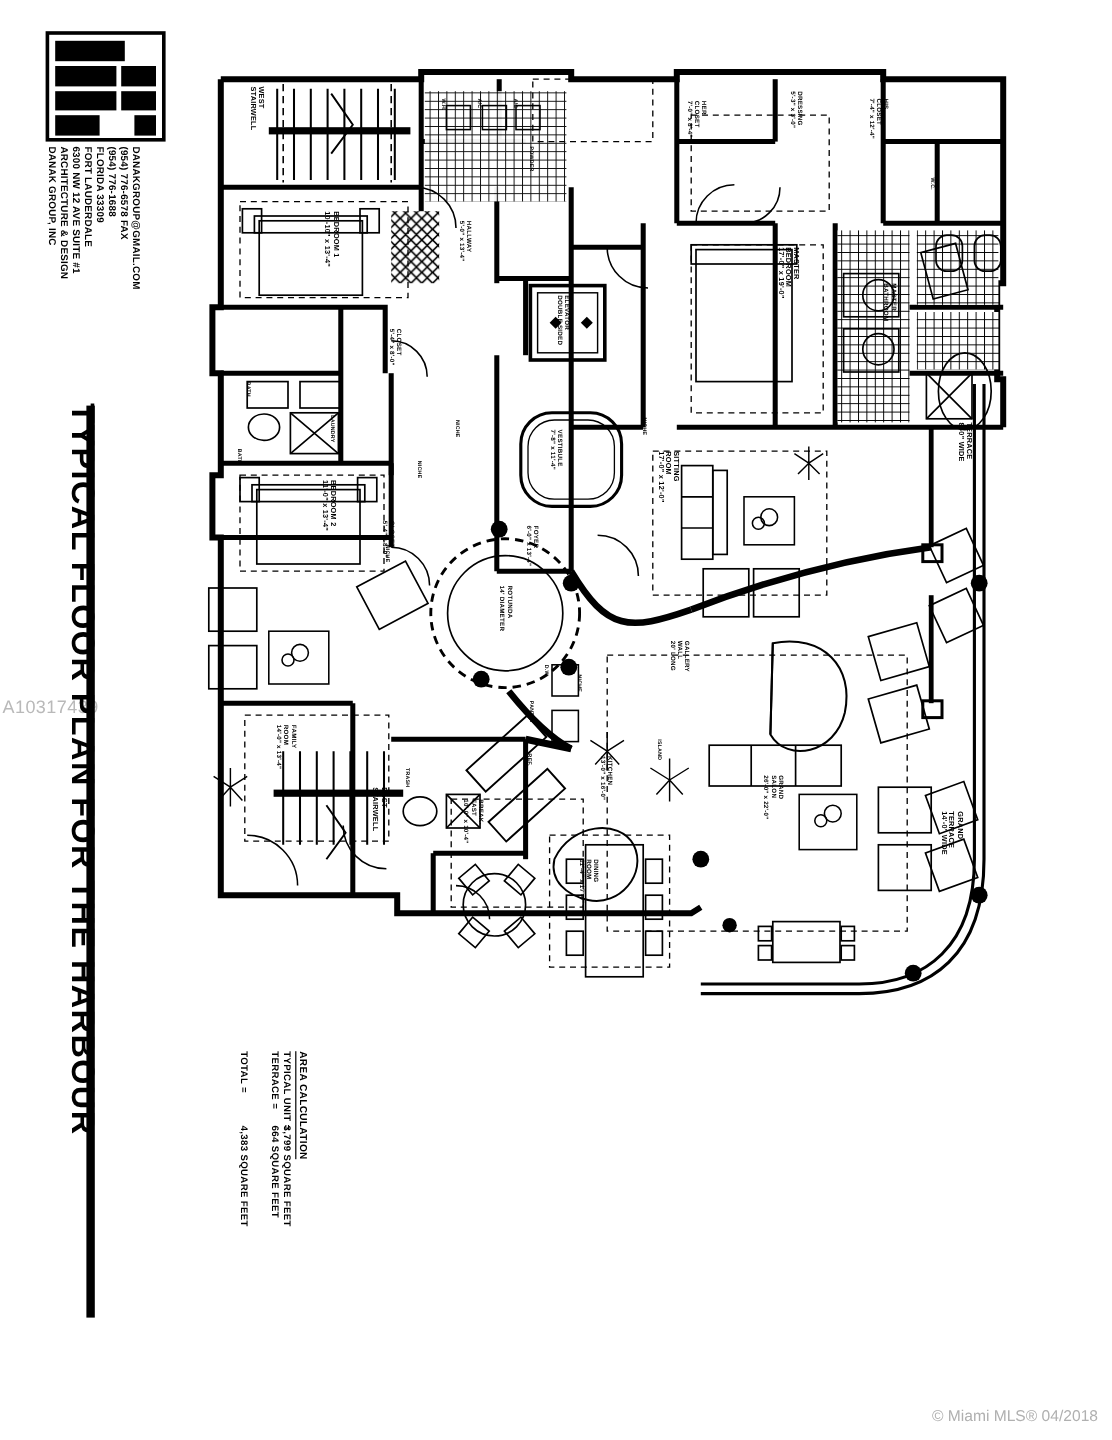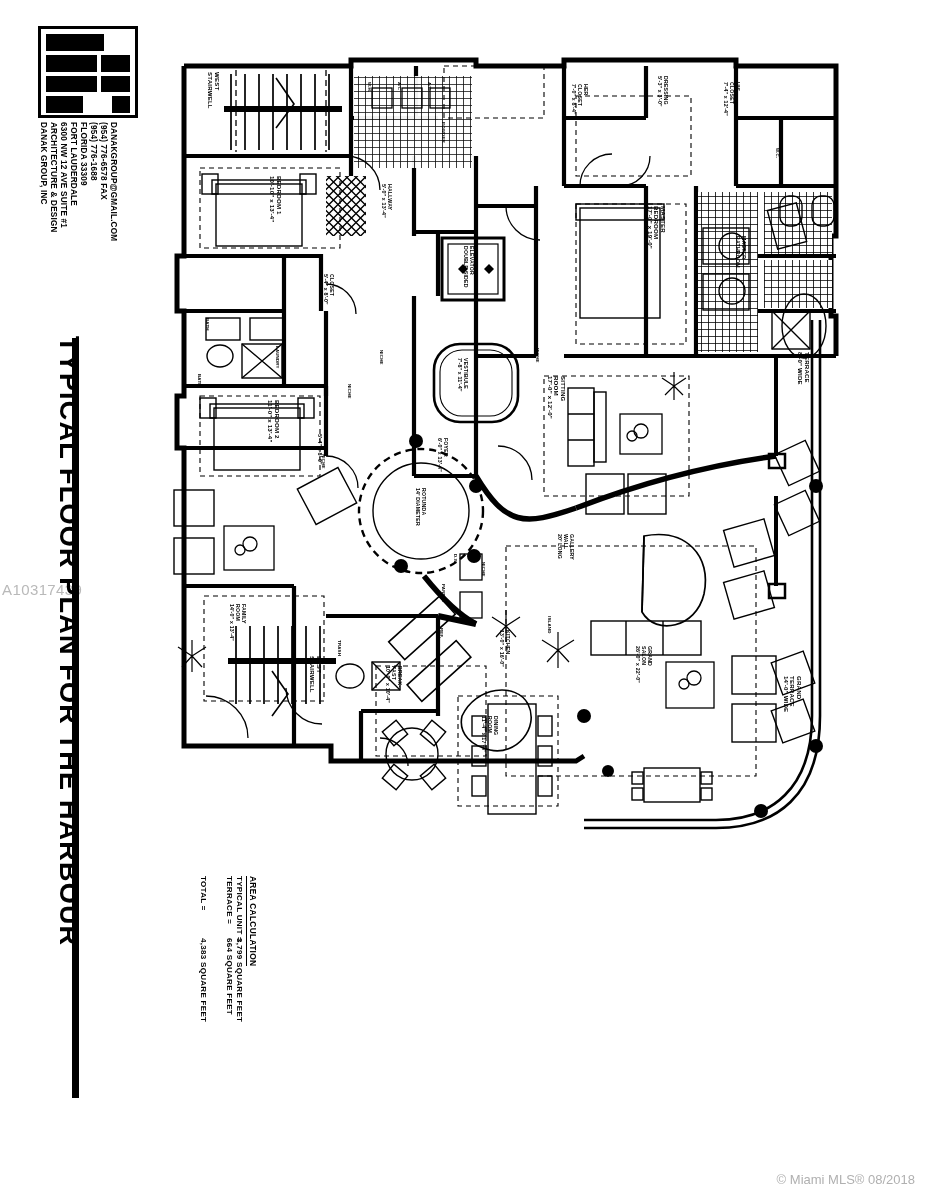--- a/index.html
+++ b/index.html
@@ -437,15 +437,15 @@
     <div class="lbl xs" style="left:208px; top:294px">NICHE</div>
     <div class="lbl xs" style="left:176px; top:328px">NICHE</div>
     <div class="lbl xs" style="left:150px; top:398px">NICHE</div>
     <div class="lbl xs" style="left:364px; top:292px">NICHE</div>
     <div class="lbl xs" style="left:310px; top:506px">NICHE</div>
     <div class="lbl xs" style="left:226px; top:26px">A/C</div>
     <div class="lbl xs" style="left:256px; top:26px">A/C</div>
     <div class="lbl xs" style="left:196px; top:26px">W.H.</div>
   </div>
 
-  <div id="copyright">© Miami MLS® 08/2018</div>
+  <div id="copyright">© Miami MLS® 04/2018</div>
 
 </div>
 
 </body></html>

